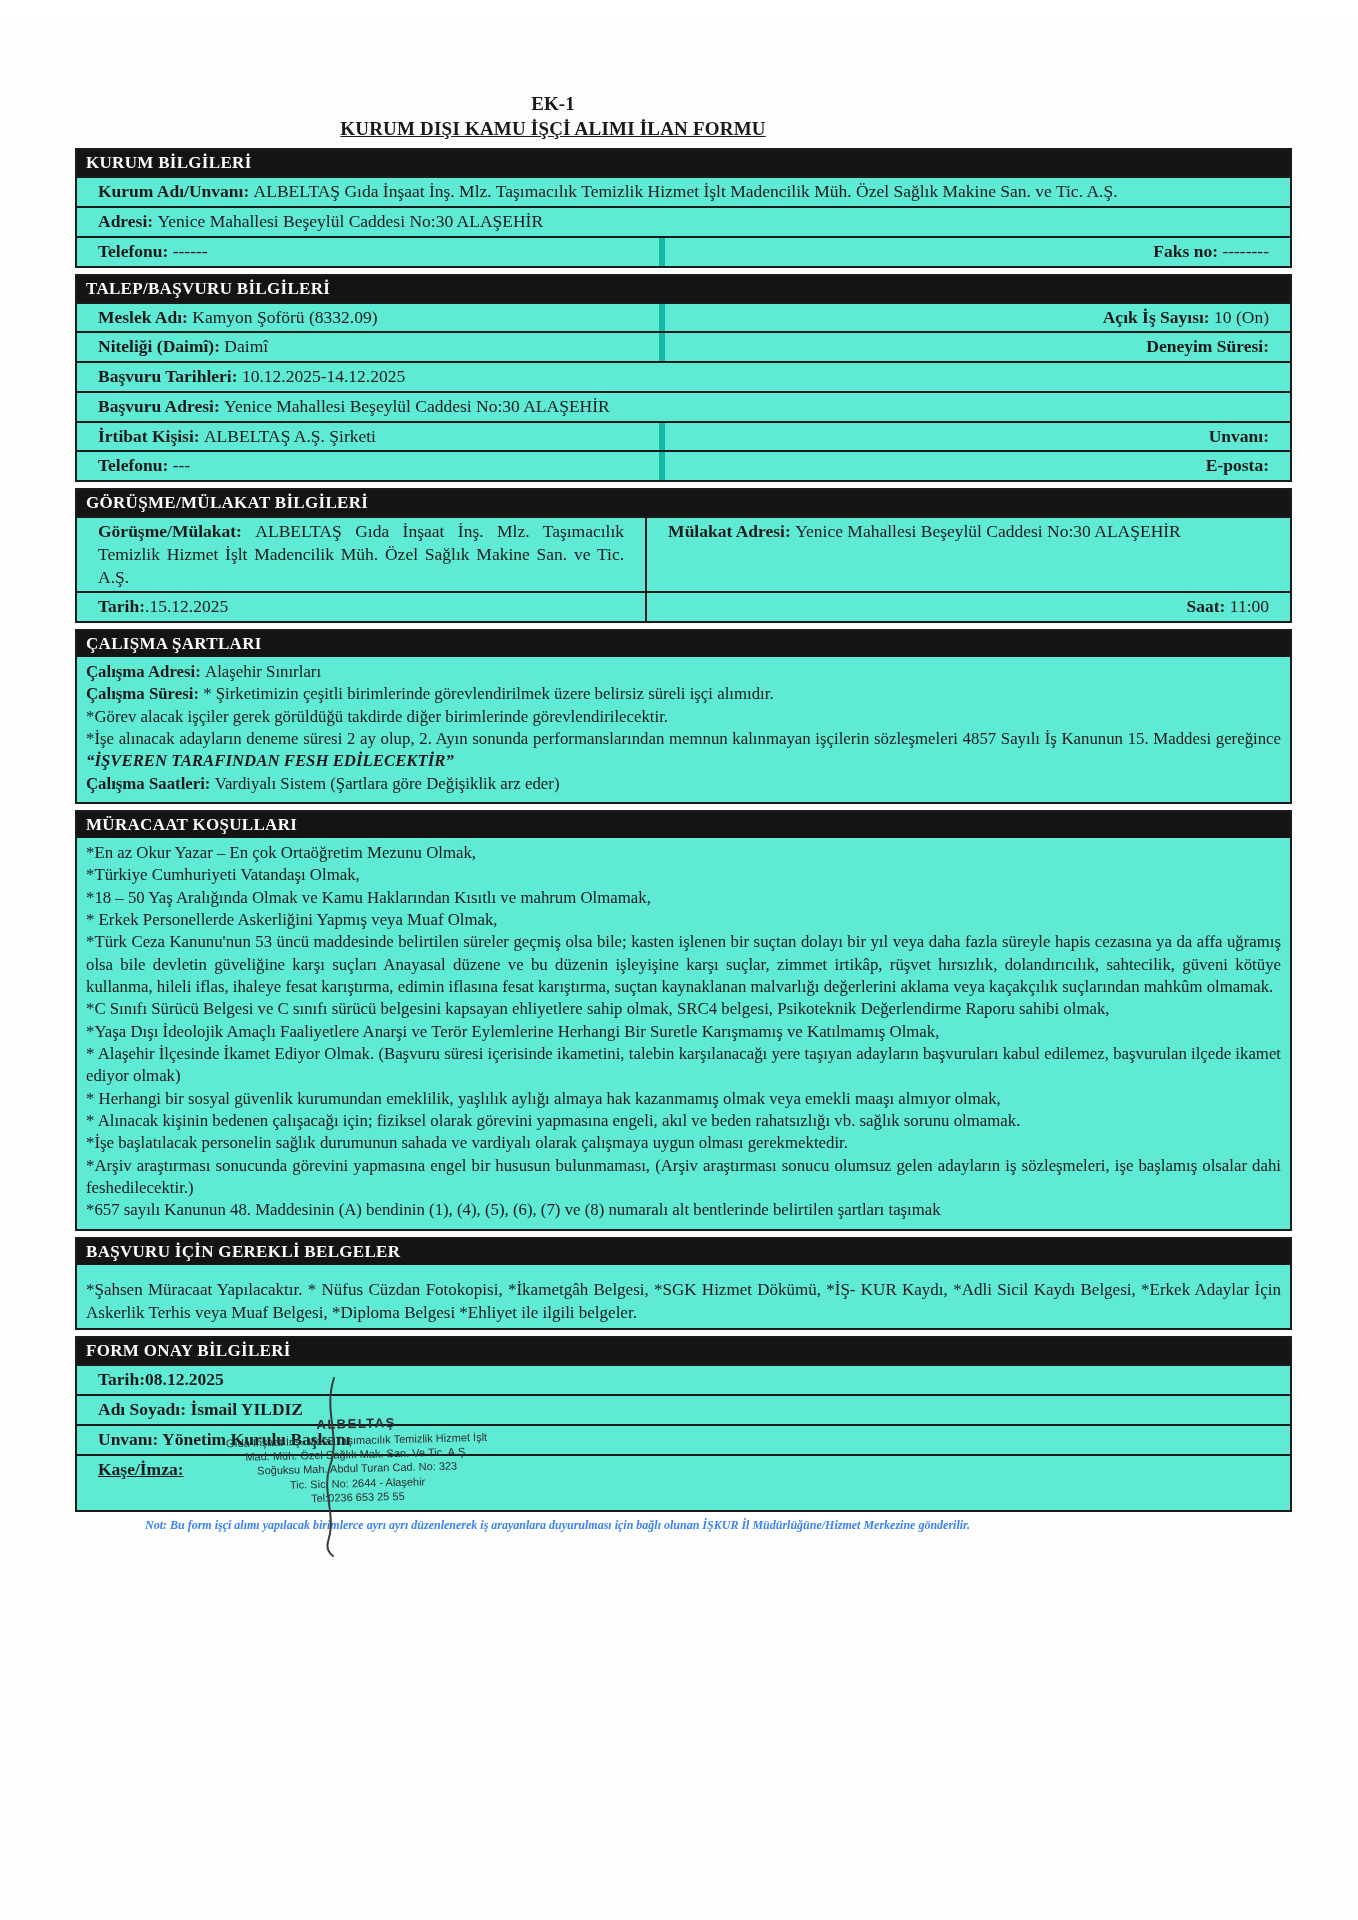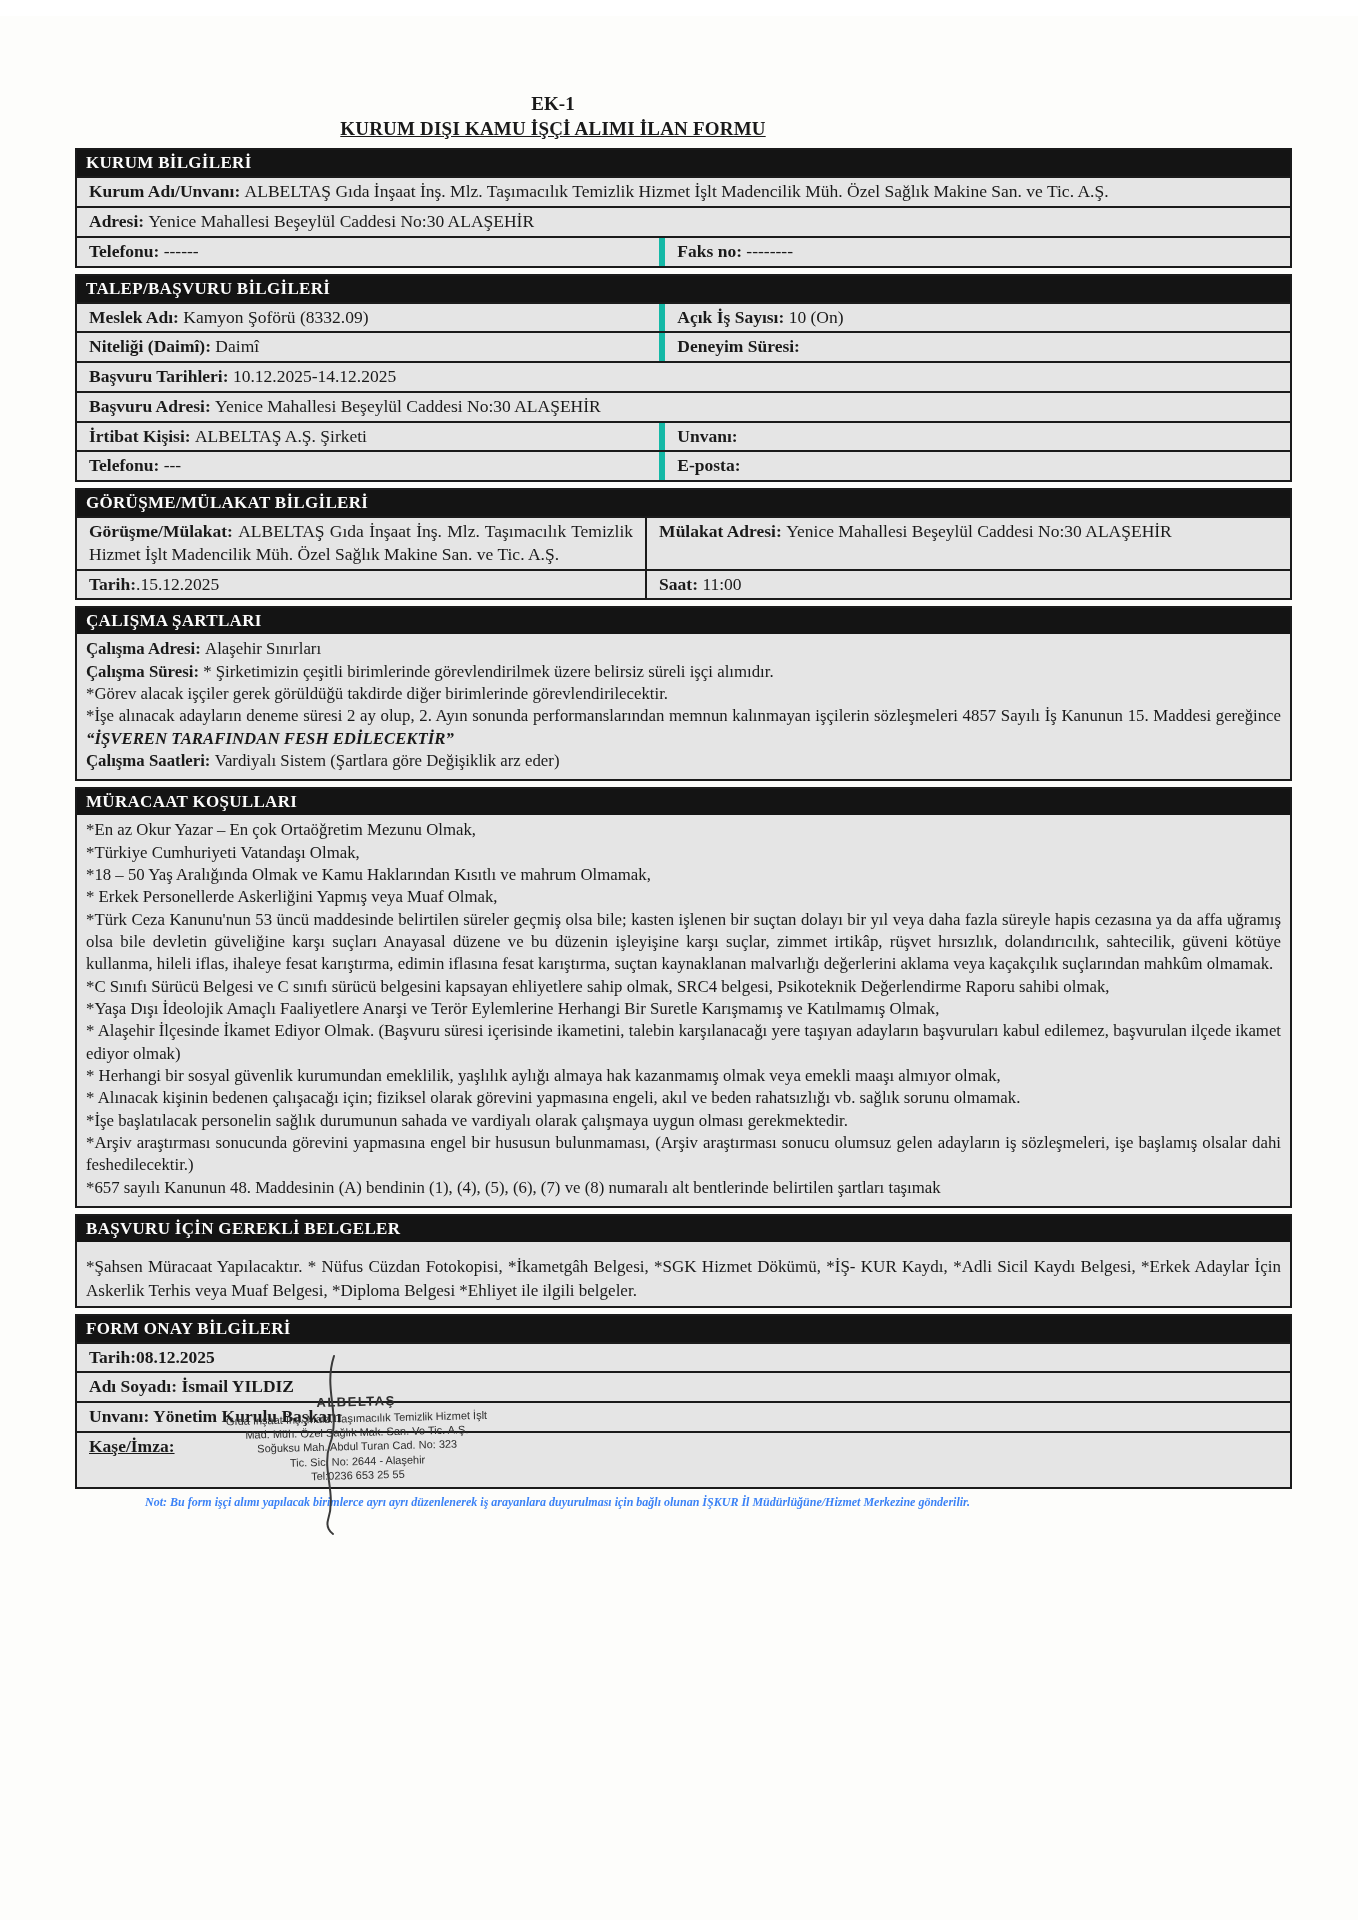--- a/index.html
+++ b/index.html
@@ -3,28 +3,28 @@
 <meta charset="utf-8">
 <style>
   * { box-sizing: border-box; margin: 0; padding: 0; }
   html, body { background: #ffffff; }
   body { width: 1358px; font-family: "Liberation Serif", serif; }
   .page { position: relative; width: 1358px; height: 1920px; background: #fdfdfb; color: #1a1a1a; overflow: hidden; margin-top: 16px; }
   .title-wrap { padding-top: 76px; margin-left: 75px; width: 956px; text-align: center; }
   .doc-code { font-weight: bold; font-size: 19px; line-height: 1.3; }
   .doc-title { font-weight: bold; font-size: 19px; line-height: 1.3; text-decoration: underline; letter-spacing: 0.2px; }
   .form { margin: 7px 0 0 75px; width: 1217px; }
-  .sec { border: 2px solid #1b1b1b; margin-bottom: 6px; background: #e5e5e5; }
+  .sec { border: 2px solid #1b1b1b; margin-bottom: 6px; background: #5eead4; }
   .sec-h { background: #141414; color: #fbfbfb; font-weight: bold; font-size: 17px; padding: 3px 9px; letter-spacing: 0.3px; }
   .row { display: flex; border-top: 2px solid #1b1b1b; }
-  .cell { padding: 2px 12px 3px; font-size: 17.5px; line-height: 1.3; }
+  .cell { padding: 2px 21px 3px; font-size: 17.5px; line-height: 1.3; }
   .full { width: 100%; }
   .cl { width: 48.5%; border-right: 6px solid #14b8a6; }
   .cl47 { width: 47%; border-right: 2px solid #1b1b1b; }
-  .cr { flex: 1; }
+  .cr { flex: 1; text-align: right; }
   .lbl { font-weight: bold; }
   .just { text-align: justify; }
   .block { padding: 4px 9px 7px; }
   .block p { font-size: 16.8px; line-height: 1.33; }
   .fesh { font-weight: bold; font-style: italic; }
   .belge-text { font-size: 17px; line-height: 1.4; padding: 13px 9px 3px; }
   .belge-note { font-size: 17px; line-height: 1.4; padding: 1px 9px 9px; font-weight: bold; font-style: italic; text-decoration: underline; }
   .onay { position: relative; }
   .kase-cell { min-height: 54px; text-decoration: underline; }
   .bold-val { font-weight: bold; }

